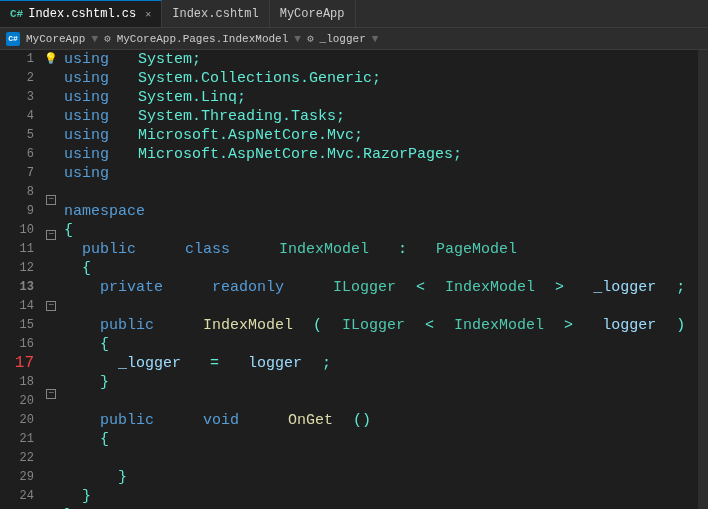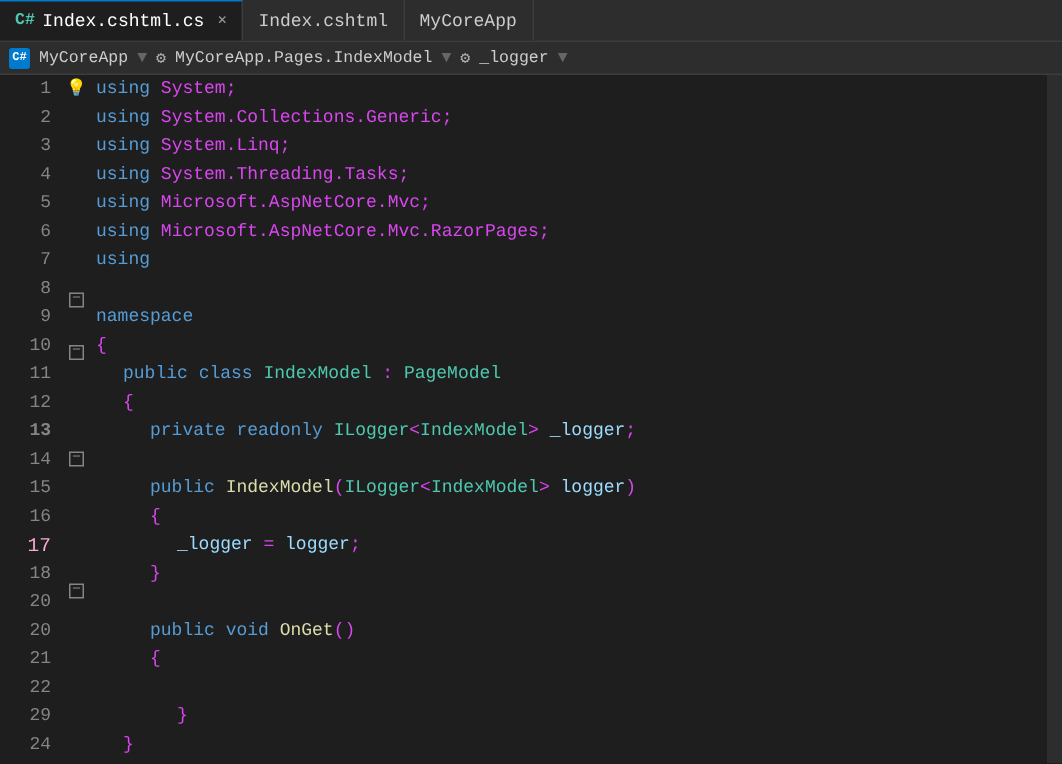--- a/index.html
+++ b/index.html
@@ -116,33 +116,34 @@
       flex: 1;
       padding-left: 4px;
       overflow: hidden;
     }
 
     .code-line {
       height: 19px;
       display: flex;
       align-items: flex-end;
       white-space: pre;
-      font-size: 12px;
+      font-size: 15px;
       line-height: 19px;
       position: relative;
+      gap: 20px;
     }
 
     
     .kw { color: #569cd6; }         
     .type { color: #4ec9b0; }        
     .method { color: #dcdcaa; }       
     .ns { color: #4ec9b0; }          
     .param { color: #9cdcfe; }       
     .prop { color: #9cdcfe; }      
-    .plain { color: #d946ef; }
+    .plain { color: #5eead4; }
 
     .scrollbar-right {
       width: 10px;
       background: #2d2d2d;
     }
   </style>
 </head>
 <body>
 
 <div class="title-bar">
@@ -183,21 +184,21 @@
       <div style="height: 19px; line-height: 19px; font-size: 12px; color: rgb(133, 133, 133);">7</div>
       <div style="height: 19px; line-height: 19px; font-size: 12px; color: rgb(133, 133, 133);">8</div>
       <div style="height: 19px; line-height: 19px; font-size: 12px; color: rgb(133, 133, 133);">9</div>
       <div style="height: 19px; line-height: 19px; font-size: 12px; color: rgb(133, 133, 133);">10</div>
       <div style="height: 19px; line-height: 19px; font-size: 12px; color: rgb(133, 133, 133);">11</div>
       <div style="height: 19px; line-height: 19px; font-size: 12px; color: rgb(133, 133, 133);">12</div>
       <div style="height: 19px; line-height: 19px; font-size: 12px; color: rgb(133, 133, 133); font-weight: bold;">13</div>
       <div style="height: 19px; line-height: 19px; font-size: 12px; color: rgb(133, 133, 133);">14</div>
       <div style="height: 19px; line-height: 19px; font-size: 12px; color: rgb(133, 133, 133);">15</div>
       <div style="height: 19px; line-height: 19px; font-size: 12px; color: rgb(133, 133, 133);">16</div>
-      <div style="height: 19px; line-height: 19px; font-size: 13px; color: #f9a8d4;">17</div>
+      <div style="height: 19px; line-height: 19px; font-size: 16px; color: #ef4444;">17</div>
       <div style="height: 19px; line-height: 19px; font-size: 12px; color: rgb(133, 133, 133);">18</div>
       <div style="height: 19px; line-height: 19px; font-size: 12px; color: rgb(133, 133, 133);">20</div>
       <div style="height: 19px; line-height: 19px; font-size: 12px; color: rgb(133, 133, 133);">20</div>
       <div style="height: 19px; line-height: 19px; font-size: 12px; color: rgb(133, 133, 133);">21</div>
       <div style="height: 19px; line-height: 19px; font-size: 12px; color: rgb(133, 133, 133);">22</div>
       <div style="height: 19px; line-height: 19px; font-size: 12px; color: rgb(133, 133, 133);">29</div>
       <div style="height: 19px; line-height: 19px; font-size: 12px; color: rgb(133, 133, 133);">24</div>
       <div style="height: 19px; line-height: 19px; font-size: 12px; color: rgb(133, 133, 133);">25</div>
     </div>
 

